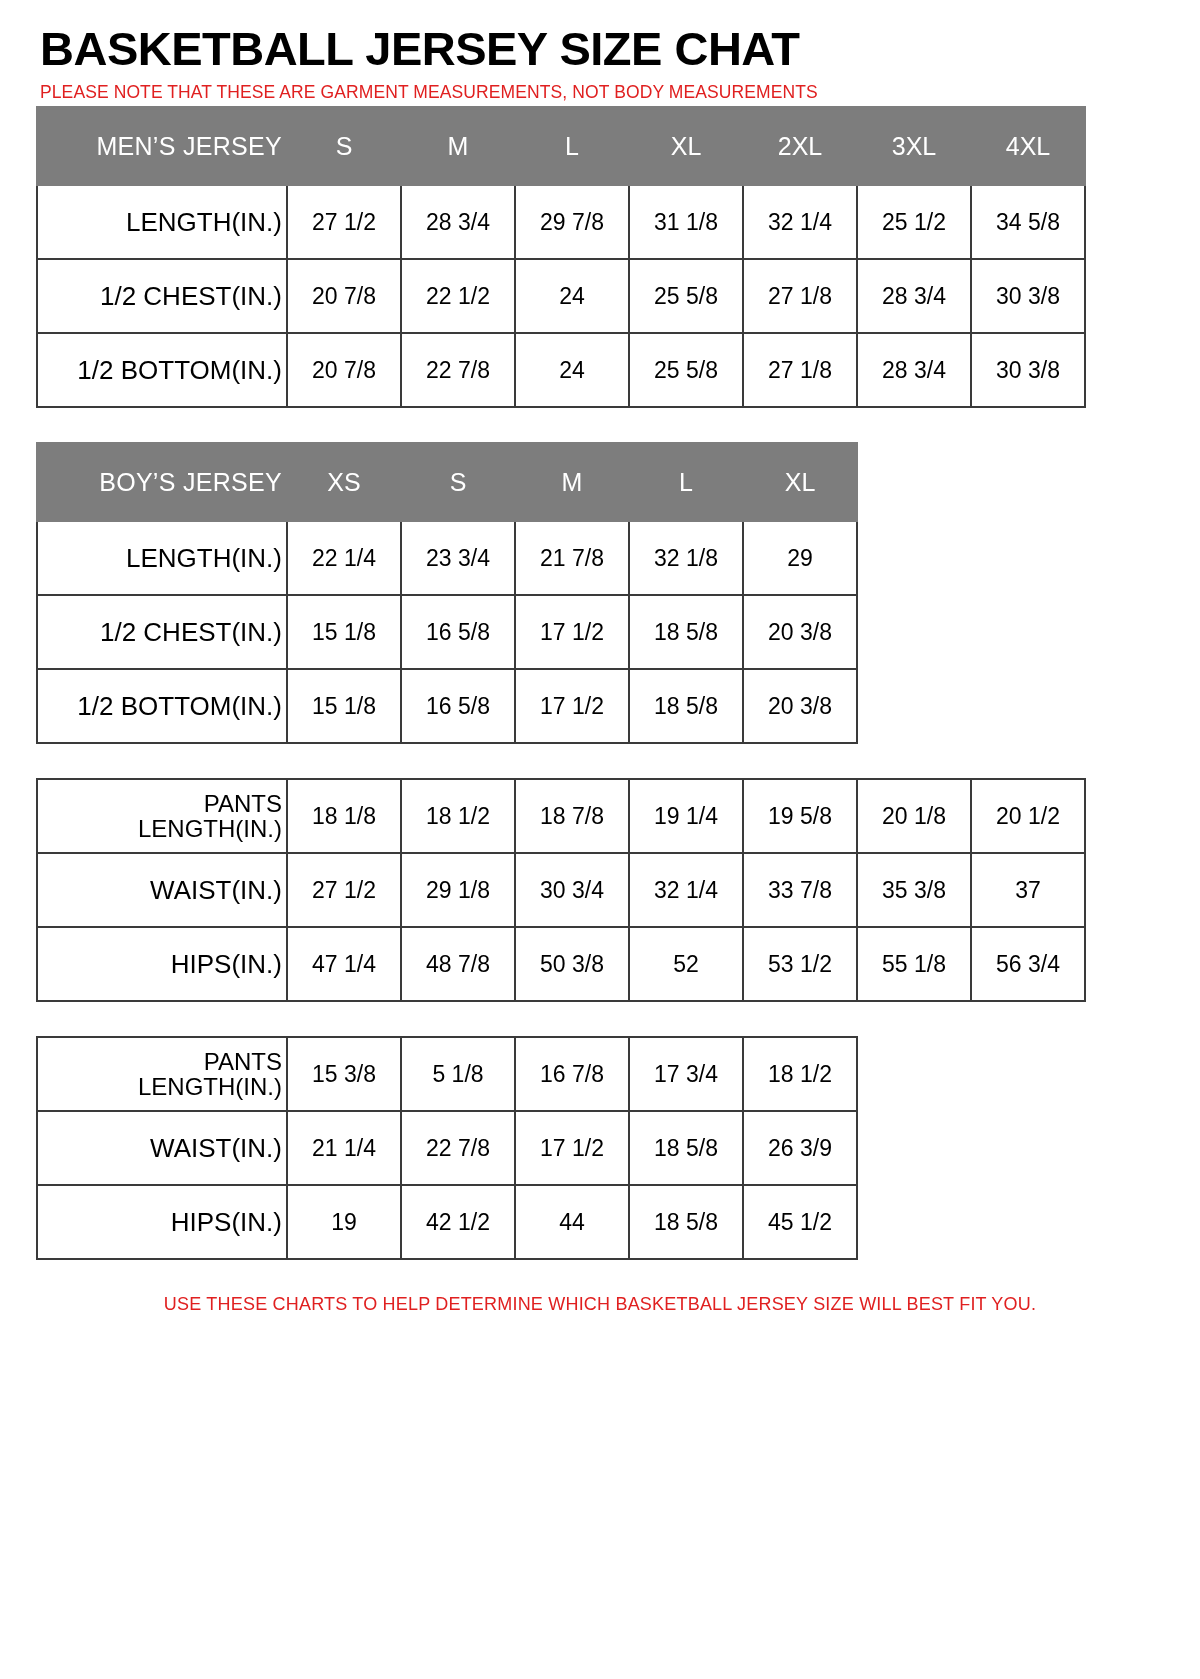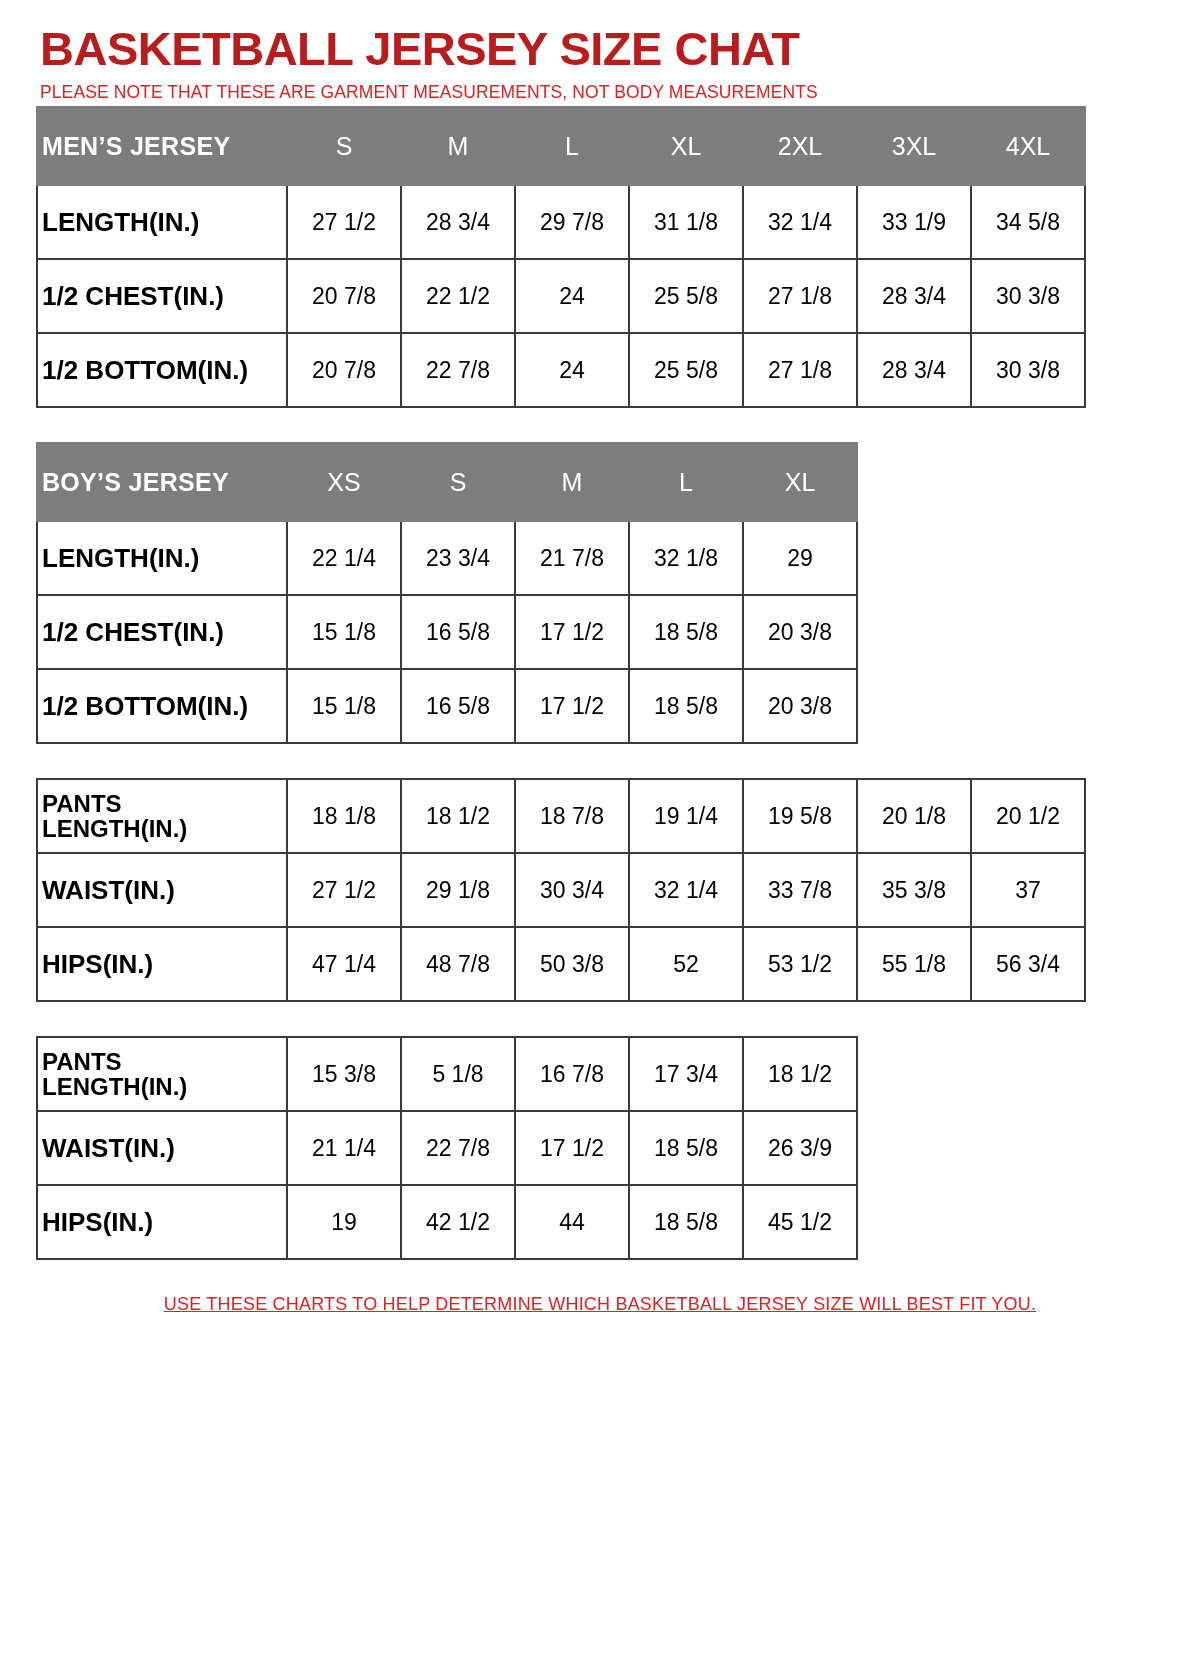--- a/index.html
+++ b/index.html
@@ -19,21 +19,21 @@
     box-sizing: border-box;
     padding: 18px 36px 10px 36px;
     position: relative;
   }
   .title {
     font-size: 47px;
     font-weight: bold;
     letter-spacing: -0.5px;
     line-height: 1.05;
     margin: 6px 0 8px 4px;
-    color: #b91c1c;
+    color: #000000;
   }
   .note {
     color: #e02020;
     font-size: 17.5px;
     line-height: 1.32;
     letter-spacing: 0.1px;
     margin: 0 0 2px 4px;
     max-width: 840px;
   }
   table.size-table {
@@ -57,36 +57,34 @@
     font-size: 25px;
     height: 78px;
     border-color: #7d7d7d;
   }
   table.size-table tr.header td.rowlabel {
     font-size: 25px;
     letter-spacing: 0.3px;
   }
   table.size-table td.rowlabel {
     font-size: 26px;
-    text-align: left;
-    font-weight: bold;
+    text-align: right;
   }
   td.rowlabel .two-line {
     display: block;
     line-height: 1.08;
     font-size: 24px;
   }
   .footer {
     color: #e02020;
     font-size: 18px;
     text-align: center;
     letter-spacing: 0.2px;
     margin-top: 2px;
     margin-bottom: 4px;
-    text-decoration: underline;
   }
   
   col.label-col { width: 250px; }
   col.data-col-7 { width: 114px; }
   col.data-col-5 { width: 114px; }
 </style>
 </head>
 <body>
 
 <div class="page">
@@ -117,21 +115,21 @@
         <td>3XL</td>
         <td>4XL</td>
       </tr>
       <tr>
         <td class="rowlabel">LENGTH(IN.)</td>
         <td>27  1/2</td>
         <td>28  3/4</td>
         <td>29  7/8</td>
         <td>31  1/8</td>
         <td>32  1/4</td>
-        <td>33  1/9</td>
+        <td>25  1/2</td>
         <td>34  5/8</td>
       </tr>
       <tr>
         <td class="rowlabel">1/2  CHEST(IN.)</td>
         <td>20  7/8</td>
         <td>22  1/2</td>
         <td>24</td>
         <td>25  5/8</td>
         <td>27  1/8</td>
         <td>28  3/4</td>

